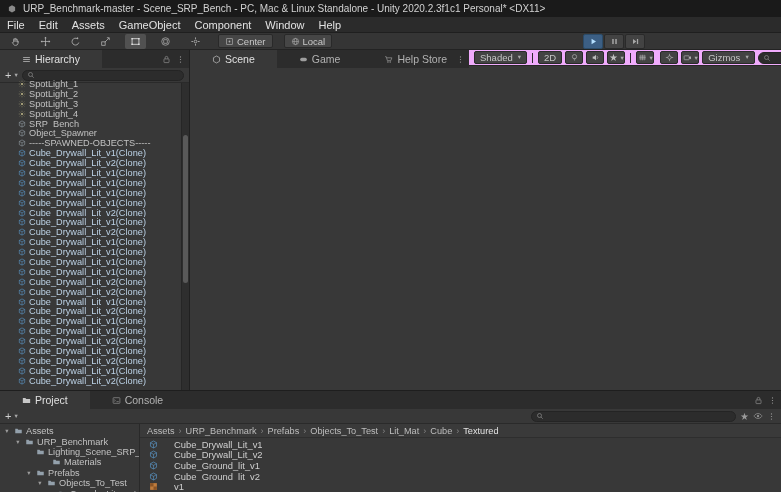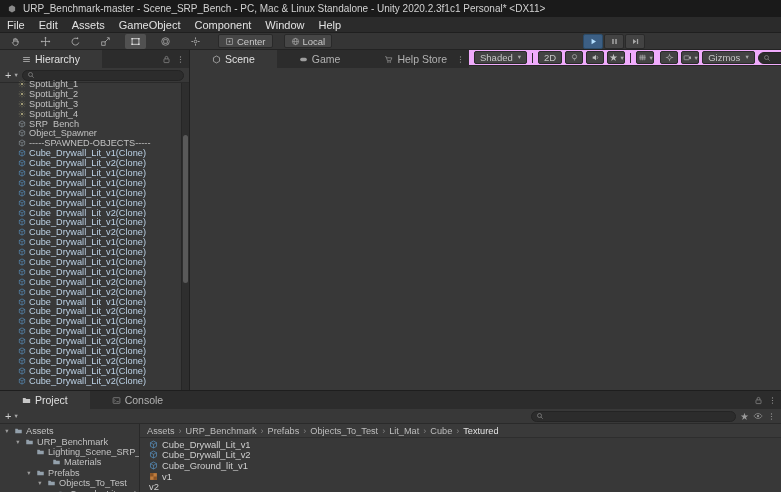--- a/index.html
+++ b/index.html
@@ -107,21 +107,21 @@
 .tree-arrow{width:8px;flex:none;text-align:center;font-size:6.5px;color:#9c9c9c}
 .tree-row svg{width:9px;height:8px;color:#93a0ab;flex:none}
 .row-label{white-space:nowrap}
 .proj-files{flex:1;display:flex;flex-direction:column;min-width:0}
 .breadcrumb-bar{height:14px;flex:none;background:#3a3a3a;border-bottom:1px solid #2e2e2e;display:flex;
   align-items:center;font-size:9.2px;color:#bdbdbd;padding:0 7px;white-space:nowrap;overflow:hidden}
 .crumb{display:flex;align-items:center}
 .crumb:not(:last-child)::after{content:"›";margin:0 4px;color:#858585;font-size:9px}
 .crumb:last-child{color:#e2e2e2}
 .file-list{flex:1;overflow:hidden;padding-top:1px}
-.file-row{height:10.6px;display:flex;align-items:center;gap:4px;padding-left:9px;
+.file-row{height:10.6px;display:flex;align-items:center;gap:16px;padding-left:9px;
   font-size:9.4px;color:#cfcfcf;white-space:nowrap;overflow:hidden}
 .file-row svg{width:9px;height:9px;flex:none}
 .file-row .icon-texture{display:none}
 .file-row.t-texture .icon-texture{display:flex}
 .file-row.t-prefab svg{color:#5d9fd4}
 </style>
 </head>
 <body>
 
 <div class="window">
@@ -1005,20 +1005,30 @@
               <span class="row-icon icon-prefab">
                 <svg viewBox="0 0 16 16">
                   <path d="M8 1.8l5.4 3v6.4L8 14.2l-5.4-3V4.8z" fill="none" stroke="currentColor" stroke-width="1.1"></path>
                   <path d="M2.6 4.8L8 7.8l5.4-3M8 7.8v6.4" fill="none" stroke="currentColor" stroke-width="1"></path>
                 </svg>
               </span>
 
               <span class="row-label">Cube_Ground_lit_v1</span>
             </div>
 
+            <div class="file-row t-prefab">
+              <span class="row-icon icon-prefab">
+                <svg viewBox="0 0 16 16">
+                  <path d="M8 1.8l5.4 3v6.4L8 14.2l-5.4-3V4.8z" fill="none" stroke="currentColor" stroke-width="1.1"></path>
+                  <path d="M2.6 4.8L8 7.8l5.4-3M8 7.8v6.4" fill="none" stroke="currentColor" stroke-width="1"></path>
+                </svg>
+              </span>
+
+              <span class="row-label">Cube_Ground_lit_v2</span>
+            </div>
 
             <div class="file-row t-texture">
 
               <span class="row-icon icon-texture">
                 <svg viewBox="0 0 16 16">
                   <rect x="2" y="2" width="12" height="12" fill="#c07c3c"></rect>
                   <rect x="2" y="2" width="6" height="6" fill="#8a5426"></rect>
                   <rect x="8" y="8" width="6" height="6" fill="#8a5426"></rect>
                 </svg>
               </span>

